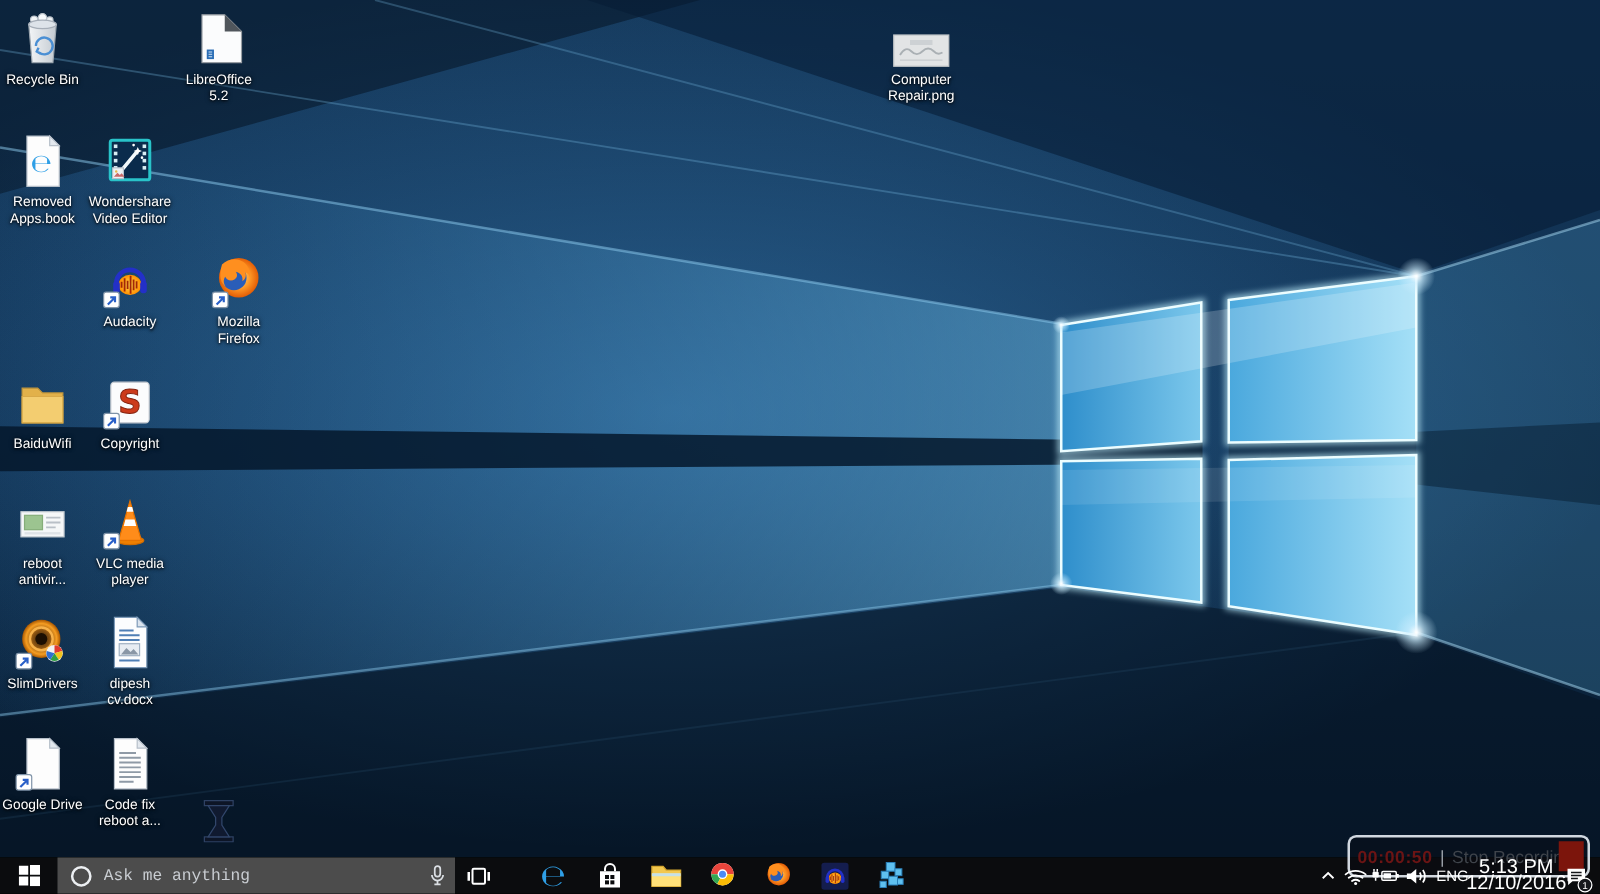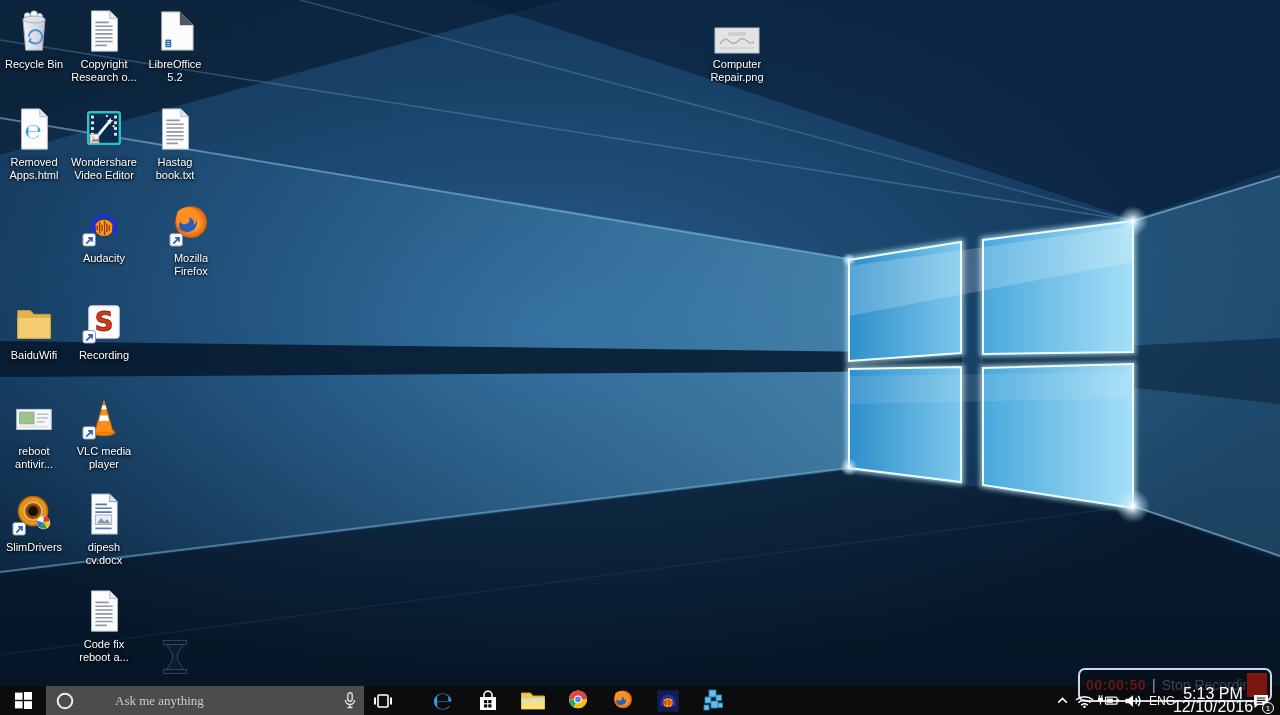--- a/index.html
+++ b/index.html
@@ -10,21 +10,21 @@
   .art{height:48px;display:flex;align-items:flex-end;justify-content:center;position:relative;}
   .lbl{margin-top:4px;font-size:11px;line-height:13px;color:#fff;text-align:center;white-space:pre-line;
        text-shadow:0 1px 2px rgba(0,0,0,.95),0 0 4px rgba(0,0,0,.75);}
   .ic{display:block;}
   
   .taskbar{position:absolute;left:0;right:0;bottom:0;height:29px;background:#0b0c0e;z-index:10;display:flex;align-items:stretch;}
   .tb-start{width:46px;display:flex;align-items:center;justify-content:center;}
   .tb-search{width:318px;background:#4c4c4c;display:flex;align-items:center;position:relative;}
   .tb-search .circ{margin-left:9px;display:flex;}
   .tb-search input{flex:1;background:transparent;border:none;outline:none;color:#84cc16;font-size:13px;
-       padding:0 26px 0 8px;font-family:Liberation Serif, serif;margin-left:32px;}
+       padding:0 26px 0 8px;font-family:Liberation Mono, monospace;}
   .tb-search input::placeholder{color:#c9cdd2;opacity:1;}
   .tb-mic{position:absolute;right:8px;top:6px;display:flex;}
   .tb-btn{width:38px;display:flex;align-items:center;justify-content:center;}
   .tb-apps{display:flex;margin-left:18px;}
   .tb-app{width:45px;display:flex;align-items:center;justify-content:center;}
   
   .tray{position:absolute;bottom:0;right:0;height:29px;z-index:30;display:flex;align-items:center;padding-right:5px;}
   .tr-it{display:flex;align-items:center;justify-content:center;height:29px;}
   .tr-lang{color:#fff;font-size:12px;}
   .clock{width:68px;text-align:center;color:#fff;font-size:16px;line-height:12.5px;}
@@ -186,29 +186,20 @@
         <ellipse cx="24" cy="12" rx="11.5" ry="3.6" fill="#dde3e9" stroke="#a6aeb8"></ellipse>
         <g fill="none" stroke="#4a8fd4" stroke-width="2">
             <path d="M18.5 30a7 7 0 1 1 2.5 5.4"></path>
             <path d="M22.5 36.5l-3.3-1.8 1.5-3.2"></path>
           </g>
       </svg>
     </div>
     <div class="lbl">Recycle Bin</div>
   </div>
 
-  <div class="cell" style="left:70px;top:6px">
-    <div class="art">
-      <svg class="ic" width="46" height="46" viewBox="0 0 48 48">
-          <use href="#s-textdoc"></use>
-        </svg>
-    </div>
-    <div class="lbl">Copyright
-Research o...</div>
-  </div>
 
   <div class="cell" style="left:141px;top:6px">
     <div class="art">
       <svg class="ic" width="46" height="46" viewBox="0 0 48 48">
         <path d="M10 4h19l14 14v26H10z" fill="#fbfcfd" stroke="#989da3"></path>
         <path d="M29 4l14 14H29z" fill="#50565c"></path>
         <rect x="14" y="33" width="6" height="8" fill="#2a6db5"></rect>
         <path d="M15.5 35h3M15.5 37h3M15.5 39h3" stroke="#cfe2f4" stroke-width=".9"></path>
       </svg>
     </div>
@@ -217,21 +208,21 @@
   </div>
 
   <div class="cell" style="left:0;top:104px">
     <div class="art">
       <svg class="ic" width="46" height="46" viewBox="0 0 48 48">
         <use href="#s-page"></use>
         <text x="23" y="33" font-size="21" font-weight="bold" fill="#2f9fe6" text-anchor="middle" font-family="DejaVu Sans, sans-serif">℮</text>
       </svg>
     </div>
     <div class="lbl">Removed
-Apps.html</div>
+Apps.book</div>
   </div>
 
   <div class="cell" style="left:70px;top:104px">
     <div class="art">
       <svg class="ic" width="46" height="46" viewBox="0 0 48 48">
         <rect x="7.5" y="6.5" width="33" height="33" rx="2" fill="#0a2b4c" stroke="#29c3c9" stroke-width="2.5"></rect>
         <g fill="#d8edf3">
           <rect x="10.5" y="10" width="3" height="3"></rect>
             <rect x="10.5" y="16" width="3" height="3"></rect>
             <rect x="10.5" y="22" width="3" height="3"></rect>
@@ -247,29 +238,20 @@
           <circle cx="27" cy="10.5" r="1.1" fill="#fff"></circle>
         <rect x="9.5" y="29.5" width="9" height="9" fill="#eef2f5" stroke="#b8c2cc"></rect>
         <path d="M10.5 37l3-3.5 2 2 1.5-1.5 2.5 3z" fill="#c96a6a"></path>
           <circle cx="12.5" cy="32.5" r="1" fill="#e8b84b"></circle>
       </svg>
     </div>
     <div class="lbl">Wondershare
 Video Editor</div>
   </div>
 
-  <div class="cell" style="left:141px;top:104px">
-    <div class="art">
-      <svg class="ic" width="46" height="46" viewBox="0 0 48 48">
-          <use href="#s-textdoc"></use>
-        </svg>
-    </div>
-    <div class="lbl">Hastag
-book.txt</div>
-  </div>
 
 
   <div class="cell" style="left:70px;top:200px">
     <div class="art">
       <svg class="ic" width="46" height="46" viewBox="0 0 48 48">
           <use href="#s-aud"></use>
           <use href="#s-arrow"></use>
         </svg>
     </div>
     <div class="lbl">Audacity</div>
@@ -296,21 +278,21 @@
   </div>
 
   <div class="cell" style="left:70px;top:297px">
     <div class="art">
       <svg class="ic" width="46" height="46" viewBox="0 0 48 48">
         <rect x="8" y="7" width="32" height="34" rx="3" fill="#fbfcfd" stroke="#c7ccd2"></rect>
         <text x="24" y="33" text-anchor="middle" font-size="27" font-weight="bold" fill="#cc3b1c" stroke="#801f0c" stroke-width="0.8" font-family="DejaVu Sans, sans-serif">S</text>
         <use href="#s-arrow"></use>
       </svg>
     </div>
-    <div class="lbl">Recording</div>
+    <div class="lbl">Copyright</div>
   </div>
 
   <div class="cell" style="left:0;top:393px">
     <div class="art">
       <svg class="ic" width="46" height="46" viewBox="0 0 48 48">
         <rect x="6" y="15" width="36" height="21" fill="#f5f7f8" stroke="#c3cad1"></rect>
         <rect x="9" y="18" width="15" height="12" fill="#9cc490" stroke="#85ad79"></rect>
         <path d="M27 20h12M27 24h12M27 28h8" stroke="#b9c0c7" stroke-width="1.5"></path>
         <rect x="9" y="32" width="30" height="2" fill="#dfe3e7"></rect>
       </svg>
@@ -358,20 +340,29 @@
         <path d="M15 14h12M15 18h17M15 22h17" stroke="#4f7fb5" stroke-width="1.7"></path>
         <rect x="15" y="25" width="17" height="10" fill="#e7ecf2" stroke="#9fb0c2"></rect>
         <path d="M16.5 34l4.5-5.5 3.5 3.5 2.5-2.5 4 4.5z" fill="#8a97a6"></path>
         <path d="M15 39h17" stroke="#4f7fb5" stroke-width="1.7"></path>
       </svg>
     </div>
     <div class="lbl">dipesh
 cv.docx</div>
   </div>
 
+  <div class="cell" style="left:0;top:586px">
+    <div class="art">
+      <svg class="ic" width="46" height="46" viewBox="0 0 48 48">
+          <use href="#s-page"></use>
+          <use href="#s-arrow"></use>
+        </svg>
+    </div>
+    <div class="lbl">Google Drive</div>
+  </div>
 
   <div class="cell" style="left:70px;top:586px">
     <div class="art">
       <svg class="ic" width="46" height="46" viewBox="0 0 48 48">
           <use href="#s-textdoc"></use>
         </svg>
     </div>
     <div class="lbl">Code fix
 reboot a...</div>
   </div>

